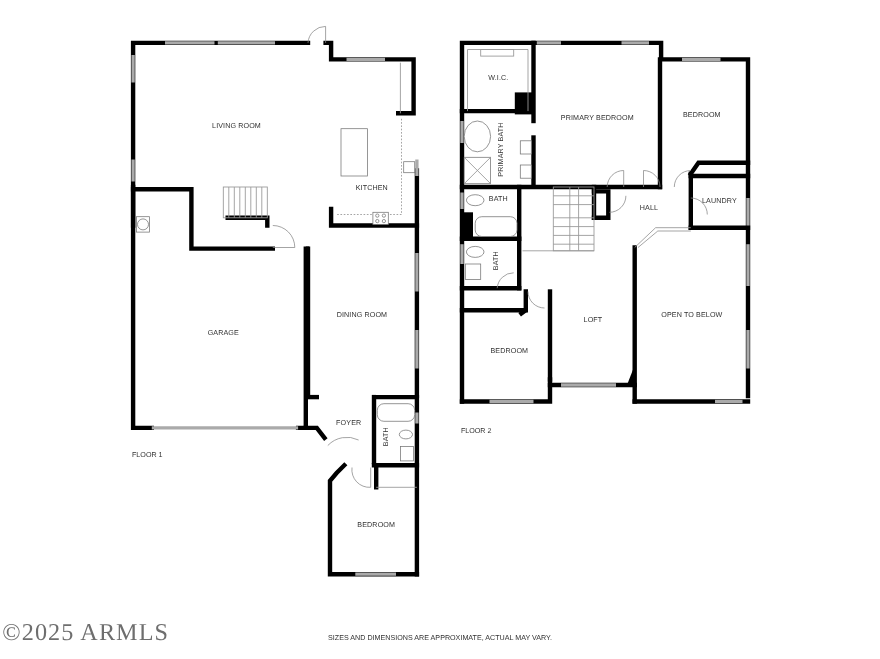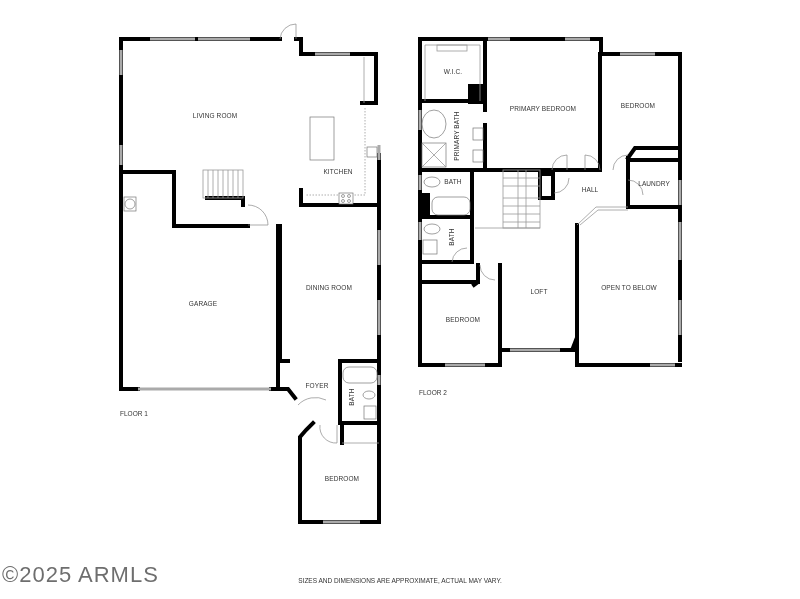--- a/index.html
+++ b/index.html
@@ -6,21 +6,21 @@
   body { width: 800px; height: 599px; position: relative; overflow: hidden; font-family: "Liberation Sans", sans-serif; }
   svg.plan { position: absolute; left: 0; top: 0; }
   .wall { stroke: #000; stroke-width: 4; fill: none; stroke-linecap: square; }
   .thin { stroke: #999; stroke-width: 0.8; fill: none; }
   .win { stroke: #aaa; stroke-width: 3; fill: none; }
   .door { stroke: #888; stroke-width: 0.7; fill: none; }
   .fix { stroke: #777; stroke-width: 0.7; fill: #fff; }
   .lbl { position: absolute; font-size: 6.5px; color: #333; letter-spacing: 0.1px; white-space: nowrap; transform: translate(-50%, -50%); }
   .lbl.rot { transform: translate(-50%, -50%) rotate(-90deg); }
   .floor-lbl { position: absolute; font-size: 6.5px; color: #333; }
-  .wm { position: absolute; left: 2px; top: 562px; font-size: 22px; color: #555; letter-spacing: 1px; font-weight: 300; opacity: 0.85; }
+  .wm { position: absolute; left: 2px; top: 562px; font-size: 22px; color: #555; letter-spacing: 1px; font-weight: 300; opacity: 0.85; font-family: Liberation Serif, serif; }
   .disclaimer { position: absolute; left: 400px; top: 577px; transform: translateX(-50%); font-size: 6.5px; color: #333; white-space: nowrap; }
 </style>
 </head>
 <body>
 
 <svg class="plan" width="800" height="599" viewBox="0 0 800 599" xmlns="http://www.w3.org/2000/svg">
 
   <g>
 
     <polyline class="wall" points="121,205 121,39 280,39"></polyline>

